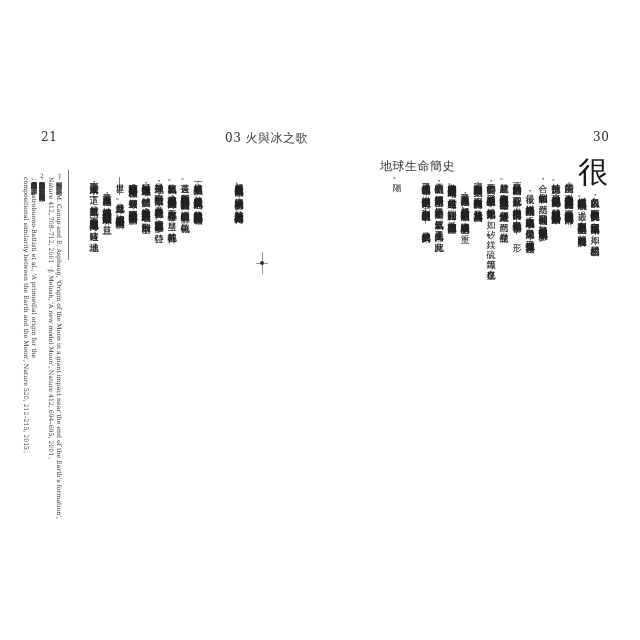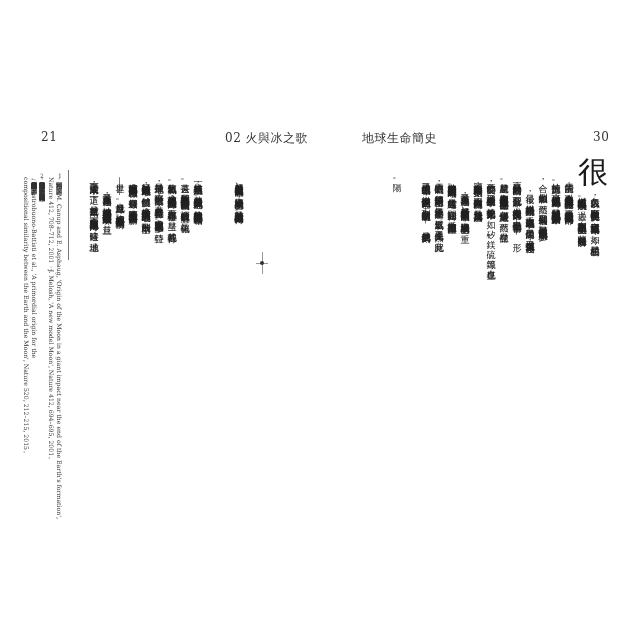--- a/index.html
+++ b/index.html
@@ -19,21 +19,21 @@
   .reg .h { position:absolute; left:2px; top:10.5px; width:12px; height:1px; background:#999; }
   .reg .d { position:absolute; left:6px; top:9px; width:4px; height:4px; border-radius:50%; background:#333; }
 </style>
 </head>
 <body>
 
 <div class="spread">
 
   <div>
     <div class="hdr" style="left:41px;">21</div>
-    <div class="hdr" style="left:225px;">02 火與冰之歌</div>
+    <div class="hdr" style="left:225px;">03 火與冰之歌</div>
 
     <div class="col" style="left:234px;">超新星產生的元素豐富了由氣體、塵埃與冰組成的星雲，並且陳續著新誕生的太陽打轉。</div>
     <div class="col" style="left:193px;">集結成一個行星系統，其中一個行星就是我們的地球。新生的地球跟我們現在所知的模樣相</div>
     <div class="col" style="left:180px;">去甚遠。我們熟知的大氣層在那個時候是無法呼吸的霧氣，裡面的成分有甲烷、二氧化碳、</div>
     <div class="col" style="left:167px;">水蒸氣和氮氣。地球表面是熔化岩漿組成的海洋，而且一直都有小行星、彗星，甚或其他行</div>
     <div class="col" style="left:154px;">星撞擊地球，不斷飛散岩漿；其中之一就是特亞行星，它的大小跟現在的火星差不多。特亞</div>
     <div class="col" style="left:141px;">行星以傾斜的角度撞擊地球，然後解體。撞擊的力道炸毀了絕大部分的地表，飛散到太空中，</div>
     <div class="col" style="left:128px;">地球有好幾百萬年的時間跟土星一樣，有好幾個環。後來這些環聚合起來創造了另外一個新</div>
     <div class="col" style="left:115px;">世界——也就是月球。這一切都發生在距今約四十六億年前。</div>
     <div class="col" style="left:102px; top:187px;">又過了幾百萬年之後，地球的溫度終於降到足以讓大氣層中的水蒸氣凝結成水珠，並且</div>
@@ -50,21 +50,21 @@
     <div class="fn" style="left:22px;">compositional similarity between the Earth and the Moon', Nature 520, 212–215, 2015。</div>
   </div>
 
   <div class="reg">
     <div class="v"></div>
       <div class="h"></div>
       <div class="d"></div>
   </div>
 
   <div>
-    <div class="hdr" style="left:362px;">地球生命簡史</div>
+    <div class="hdr" style="left:380px;margin-top:28px;">地球生命簡史</div>
     <div class="hdr" style="left:593px;">30</div>
 
     <div class="dropcap">很</div>
 
     <div class="col" style="left:590px; top:190px;">久很久以前，有一顆巨大的星體快要死了。它已經燃燒了幾百萬年。如今，星體核心的</div>
     <div class="col" style="left:577px; top:190px;">燃燒已經沒有燃料可以燃燒。過去，它利用融合氫原子來產生氦，藉以製造發光時所</div>
     <div class="col" style="left:564px;">需的能量：融合反應產生的能量不只用來讓星體發光，更重要的功能是抵消星體本身向內部</div>
     <div class="col" style="left:551px;">拉扯的重力。當可供燃燒的氫氣供給降低時，星體就開始讓氦氣與其他比較重的元素原子結</div>
     <div class="col" style="left:538px;">合，例如碳和氧。然而，到了那個時候，星體內可供燃燒的東西就愈來愈少了。</div>
     <div class="col" style="left:525px; top:187px;">最後，燃料終於燃燒殆盡，重力贏得這場戰爭：星體內爆了。在燃燒了幾百萬年之後，</div>

